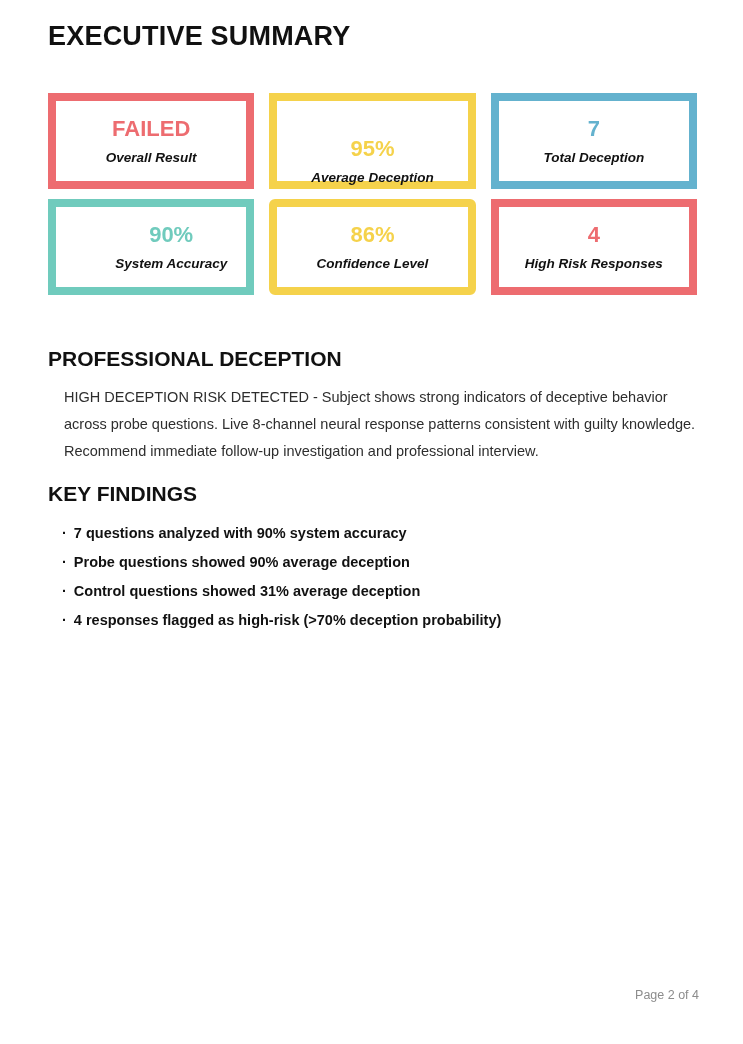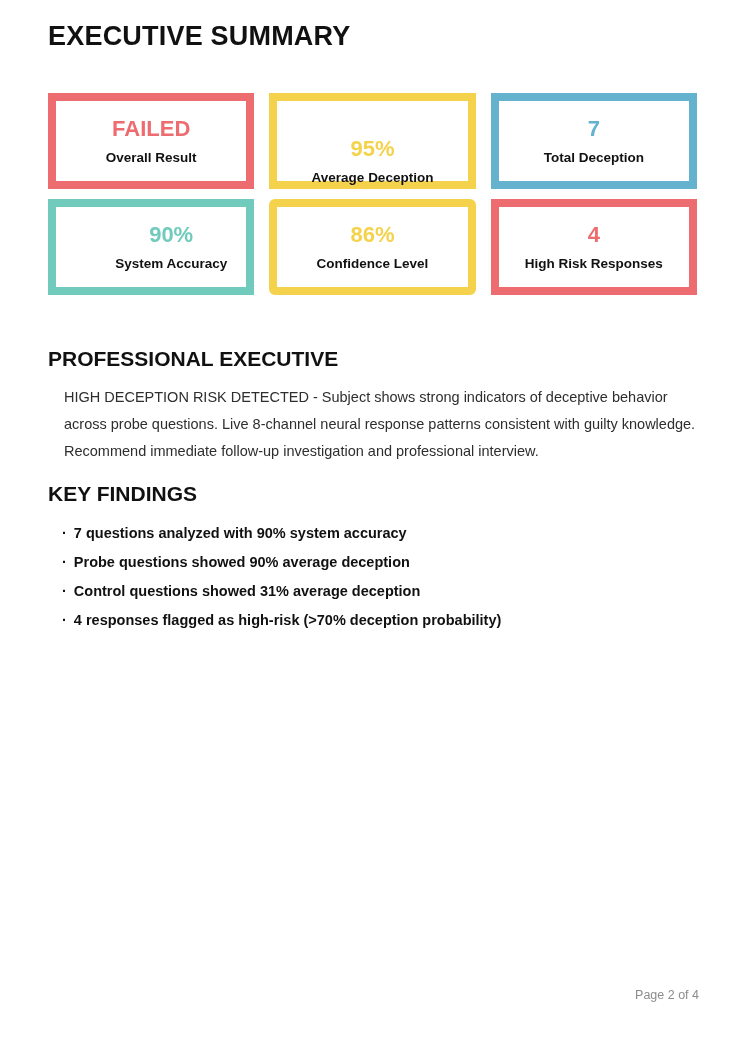--- a/index.html
+++ b/index.html
@@ -44,20 +44,21 @@
   .stat-value {
     font-size: 22px;
     font-weight: bold;
     line-height: 24px;
   }
   .stat-label {
     margin-top: 9px;
     font-size: 13.5px;
     font-weight: bold;
     color: #111111;
+    font-style: italic;
   }
   .section-heading {
     margin: 0;
     font-size: 21px;
     line-height: 24px;
     font-weight: bold;
     color: #111111;
   }
   .assessment-heading { margin-top: 52px; }
   .assessment-body {
@@ -120,21 +121,21 @@
     <div class="stat-card" style="border-color: rgb(245, 210, 75); border-radius: 6px;">
       <div class="stat-value" style="color: rgb(245, 210, 75);">86%</div>
       <div class="stat-label">Confidence Level</div>
     </div>
     <div class="stat-card" style="border-color: rgb(237, 108, 112);">
       <div class="stat-value" style="color: rgb(237, 108, 112);">4</div>
       <div class="stat-label">High Risk Responses</div>
     </div>
   </div>
 
-  <h2 class="section-heading assessment-heading">PROFESSIONAL EXECUTIVE</h2>
+  <h2 class="section-heading assessment-heading">PROFESSIONAL DECEPTION</h2>
   <p class="assessment-body">HIGH DECEPTION RISK DETECTED - Subject shows strong indicators of deceptive behavior across probe questions. Live 8-channel neural response patterns consistent with guilty knowledge. Recommend immediate follow-up investigation and professional interview.</p>
 
   <h2 class="section-heading findings-heading">KEY FINDINGS</h2>
   <ul class="findings-list">
     <li><span class="bullet-dot">·</span><span>7 questions analyzed with 90% system accuracy</span></li>
     <li><span class="bullet-dot">·</span><span>Probe questions showed 90% average deception</span></li>
     <li><span class="bullet-dot">·</span><span>Control questions showed 31% average deception</span></li>
     <li><span class="bullet-dot">·</span><span>4 responses flagged as high-risk (&gt;70% deception probability)</span></li>
   </ul>
 

